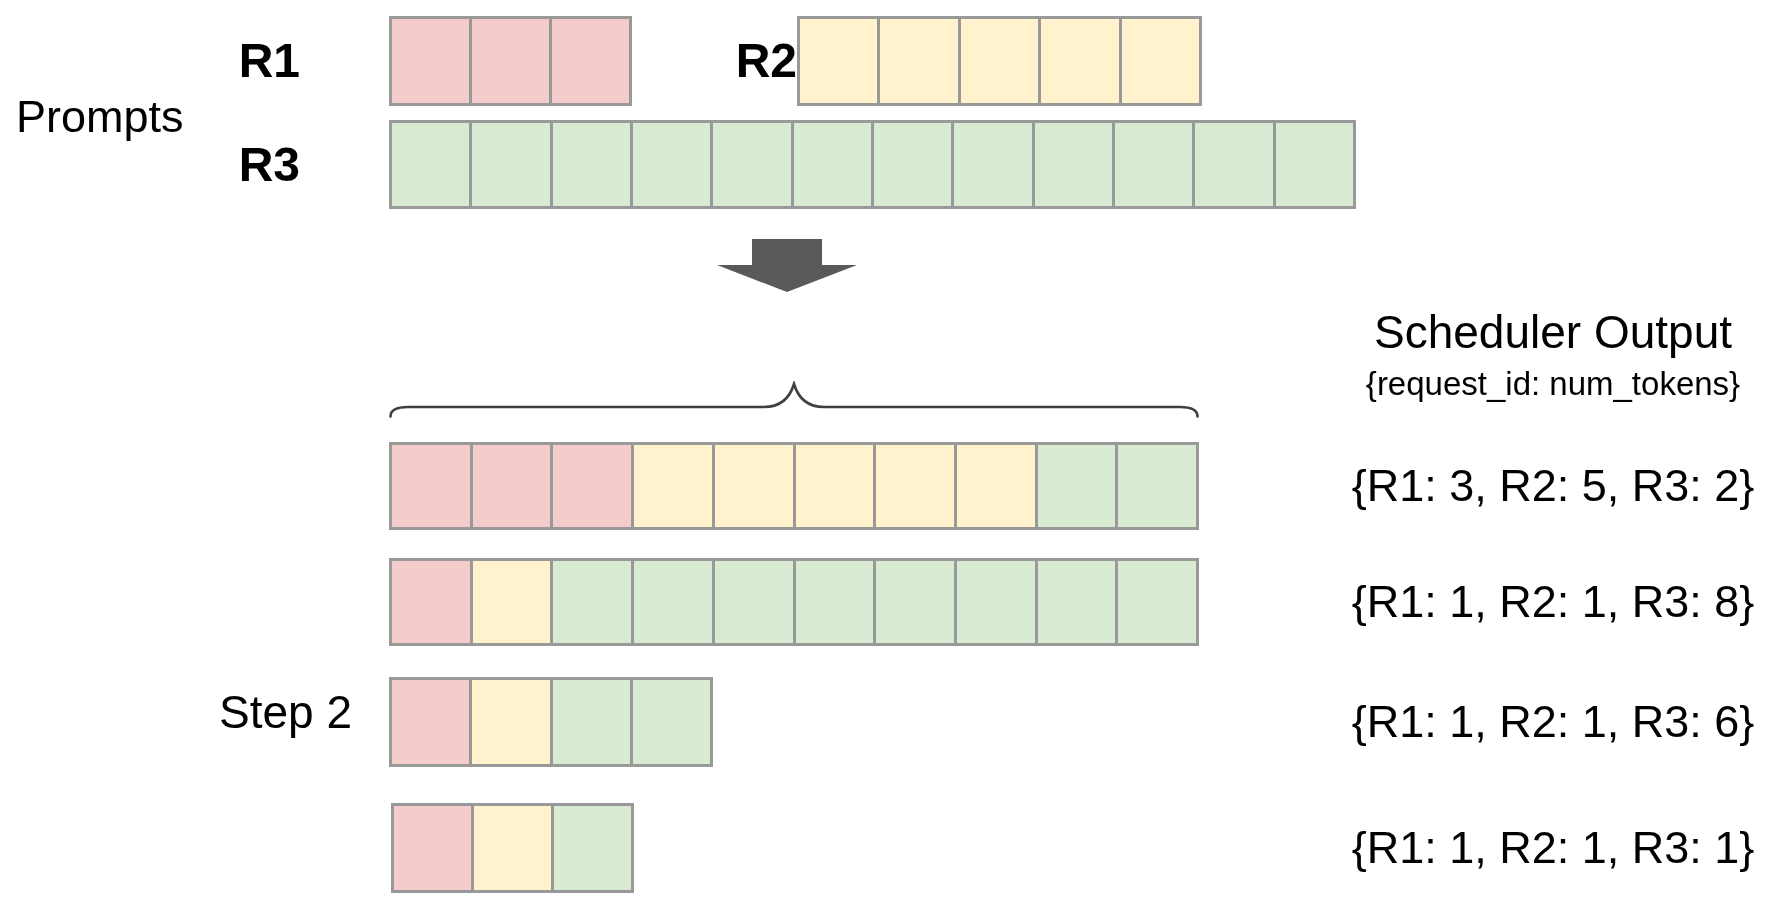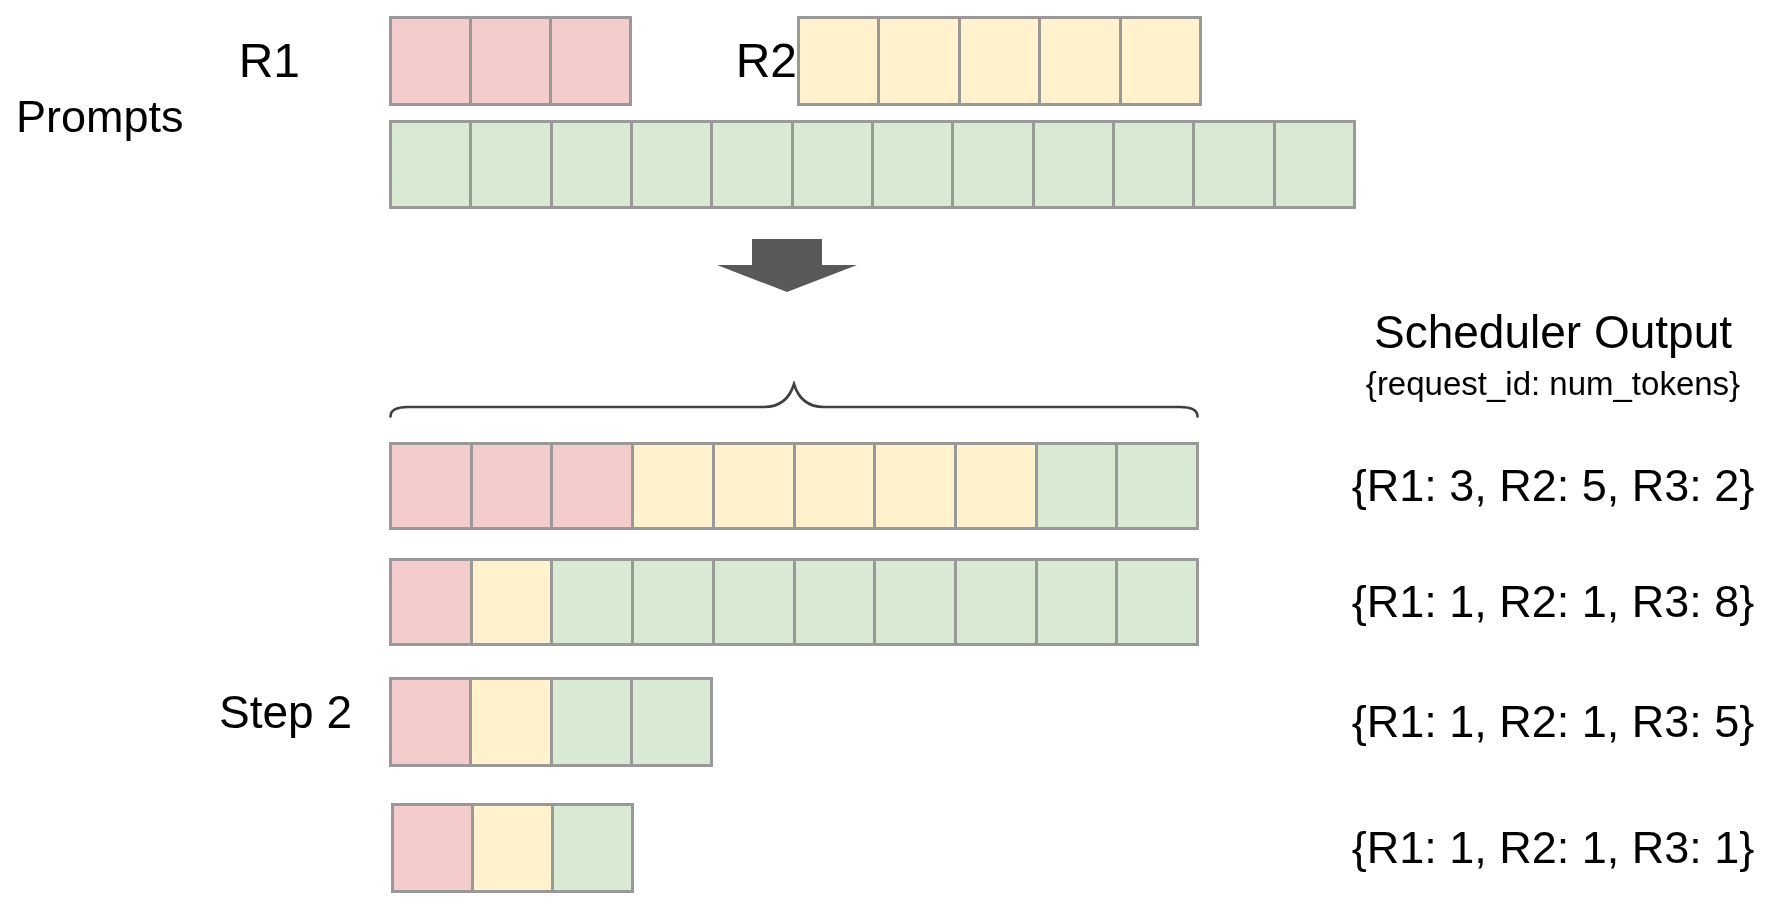--- a/index.html
+++ b/index.html
@@ -28,21 +28,21 @@
     box-sizing:border-box;
     border:3px solid #999999;
     background:#ffffff;
   }
   .token-row .cell {
     flex:1 1 0;
     border-left:3px solid #999999;
   }
   .token-row .cell:first-child { border-left:none; }
   .icon { position:absolute; }
-  .fs-req   { font-size:48px; }
+  .fs-req   { font-size:48px;font-weight:bold; }
   .fs-main  { font-size:45px; }
   .fs-step  { font-size:46px; }
   .fs-title { font-size:46px; }
   .fs-sub   { font-size:33px; }
 </style>
 </head>
 <body>
 
 <div class="stage">
 
@@ -57,20 +57,21 @@
 
   <div class="label fs-req vcenter right" style="left:712px; top:16px; width:85px; height:90px;">R2</div>
   <div class="token-row" style="left: 797px; top: 16px; width: 405px; height: 90px; border-color: rgb(153, 153, 153);">
       <div class="cell" style="background: rgb(255, 242, 204); border-color: rgb(153, 153, 153);"></div>
       <div class="cell" style="background: rgb(255, 242, 204); border-color: rgb(153, 153, 153);"></div>
       <div class="cell" style="background: rgb(255, 242, 204); border-color: rgb(153, 153, 153);"></div>
       <div class="cell" style="background: rgb(255, 242, 204); border-color: rgb(153, 153, 153);"></div>
       <div class="cell" style="background: rgb(255, 242, 204); border-color: rgb(153, 153, 153);"></div>
     </div>
 
+  <div class="label fs-req vcenter right" style="left:217px; top:120px; width:83px; height:89px;">R3</div>
   <div class="token-row" style="left: 389px; top: 120px; width: 967px; height: 89px; border-color: rgb(153, 153, 153);">
       <div class="cell" style="background: rgb(217, 234, 211); border-color: rgb(153, 153, 153);"></div>
       <div class="cell" style="background: rgb(217, 234, 211); border-color: rgb(153, 153, 153);"></div>
       <div class="cell" style="background: rgb(217, 234, 211); border-color: rgb(153, 153, 153);"></div>
       <div class="cell" style="background: rgb(217, 234, 211); border-color: rgb(153, 153, 153);"></div>
       <div class="cell" style="background: rgb(217, 234, 211); border-color: rgb(153, 153, 153);"></div>
       <div class="cell" style="background: rgb(217, 234, 211); border-color: rgb(153, 153, 153);"></div>
       <div class="cell" style="background: rgb(217, 234, 211); border-color: rgb(153, 153, 153);"></div>
       <div class="cell" style="background: rgb(217, 234, 211); border-color: rgb(153, 153, 153);"></div>
       <div class="cell" style="background: rgb(217, 234, 211); border-color: rgb(153, 153, 153);"></div>
@@ -119,21 +120,21 @@
     </div>
   <div class="label fs-main vcenter center" style="left:1318px; top:558px; width:470px; height:88px;">{R1: 1, R2: 1, R3: 8}</div>
 
   <div class="label fs-step vcenter right" style="left:140px; top:668px; width:212px; height:90px;">Step 2</div>
   <div class="token-row" style="left: 389px; top: 677px; width: 324px; height: 90px; border-color: rgb(153, 153, 153);">
       <div class="cell" style="background: rgb(244, 204, 204); border-color: rgb(153, 153, 153);"></div>
       <div class="cell" style="background: rgb(255, 242, 204); border-color: rgb(153, 153, 153);"></div>
       <div class="cell" style="background: rgb(217, 234, 211); border-color: rgb(153, 153, 153);"></div>
       <div class="cell" style="background: rgb(217, 234, 211); border-color: rgb(153, 153, 153);"></div>
     </div>
-  <div class="label fs-main vcenter center" style="left:1318px; top:677px; width:470px; height:90px;">{R1: 1, R2: 1, R3: 5}</div>
+  <div class="label fs-main vcenter center" style="left:1318px; top:677px; width:470px; height:90px;">{R1: 1, R2: 1, R3: 6}</div>
 
   <div class="token-row" style="left: 391px; top: 803px; width: 243px; height: 90px; border-color: rgb(153, 153, 153);">
       <div class="cell" style="background: rgb(244, 204, 204); border-color: rgb(153, 153, 153);"></div>
       <div class="cell" style="background: rgb(255, 242, 204); border-color: rgb(153, 153, 153);"></div>
       <div class="cell" style="background: rgb(217, 234, 211); border-color: rgb(153, 153, 153);"></div>
     </div>
   <div class="label fs-main vcenter center" style="left:1318px; top:803px; width:470px; height:90px;">{R1: 1, R2: 1, R3: 1}</div>
 
 </div>
 

